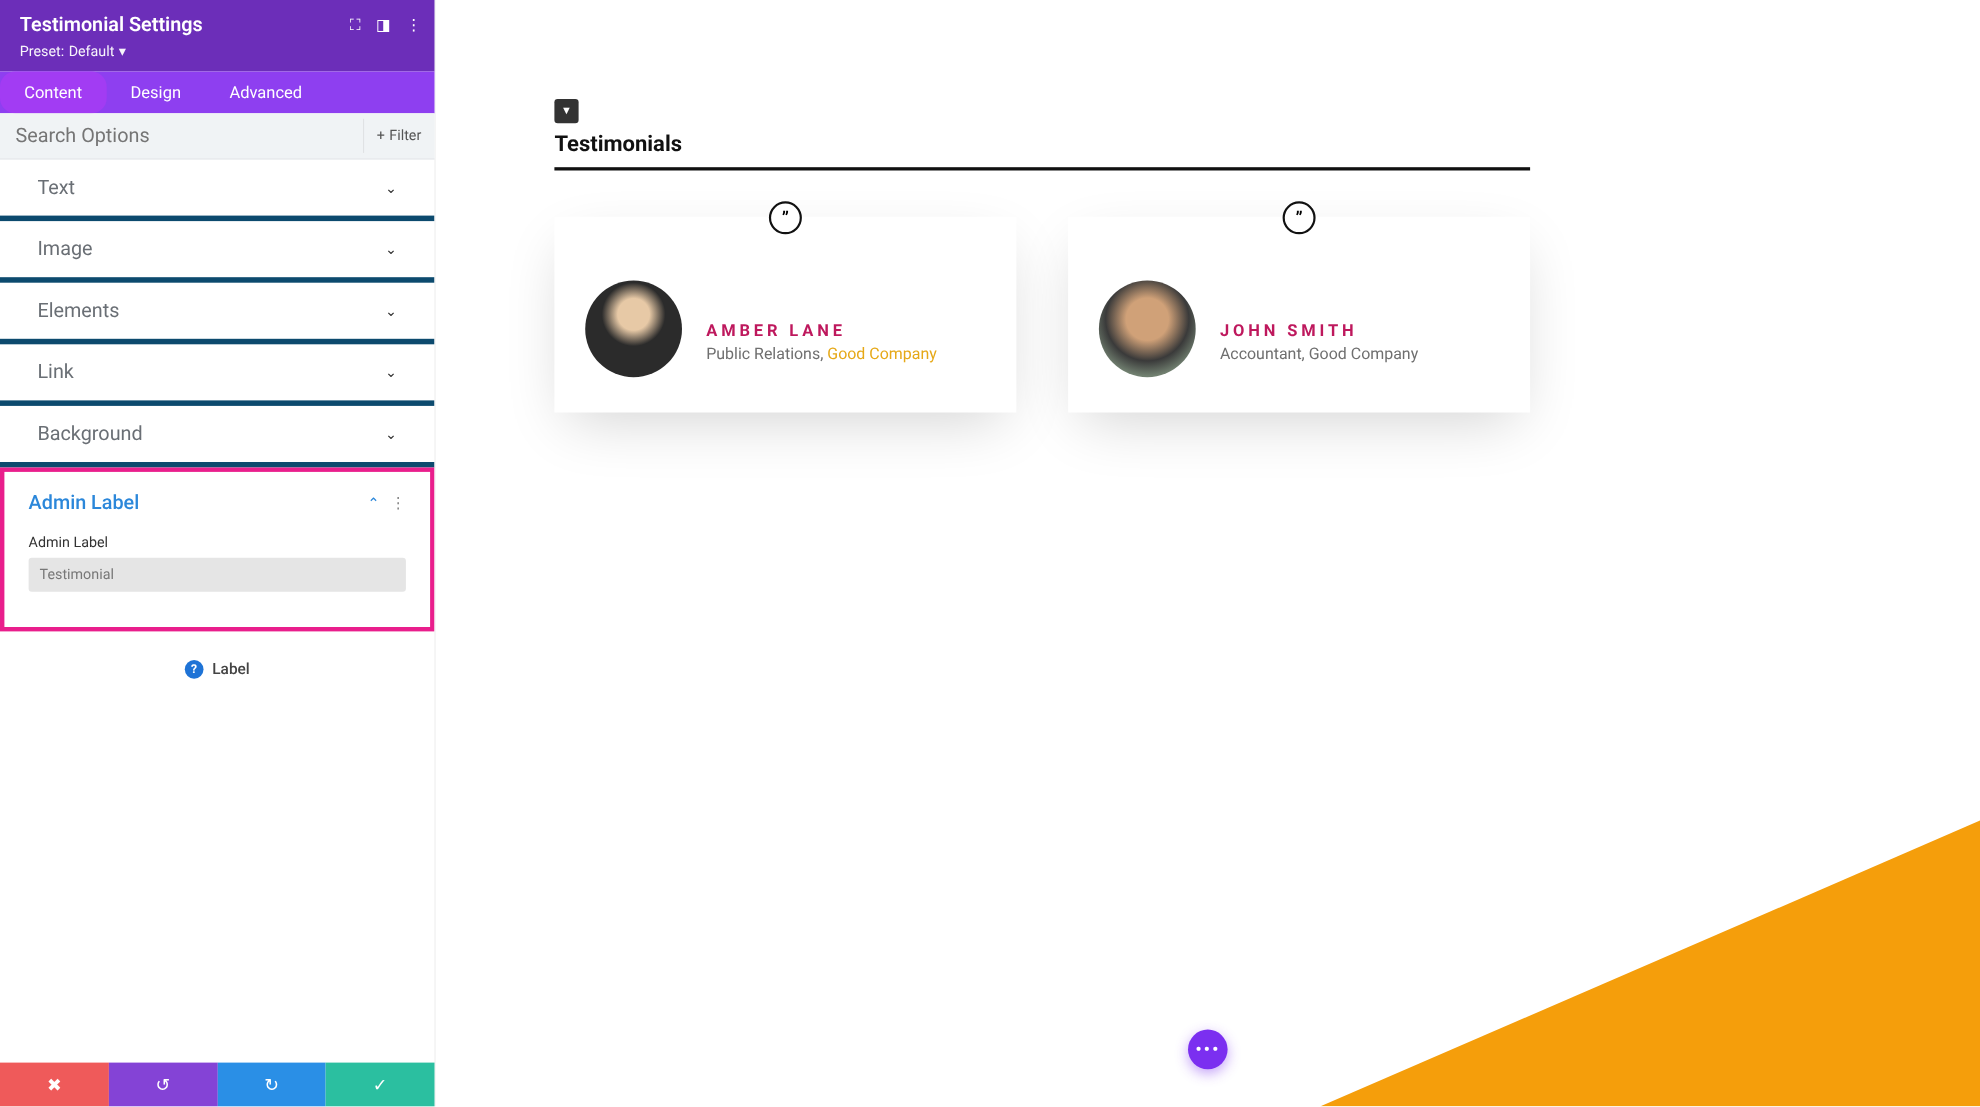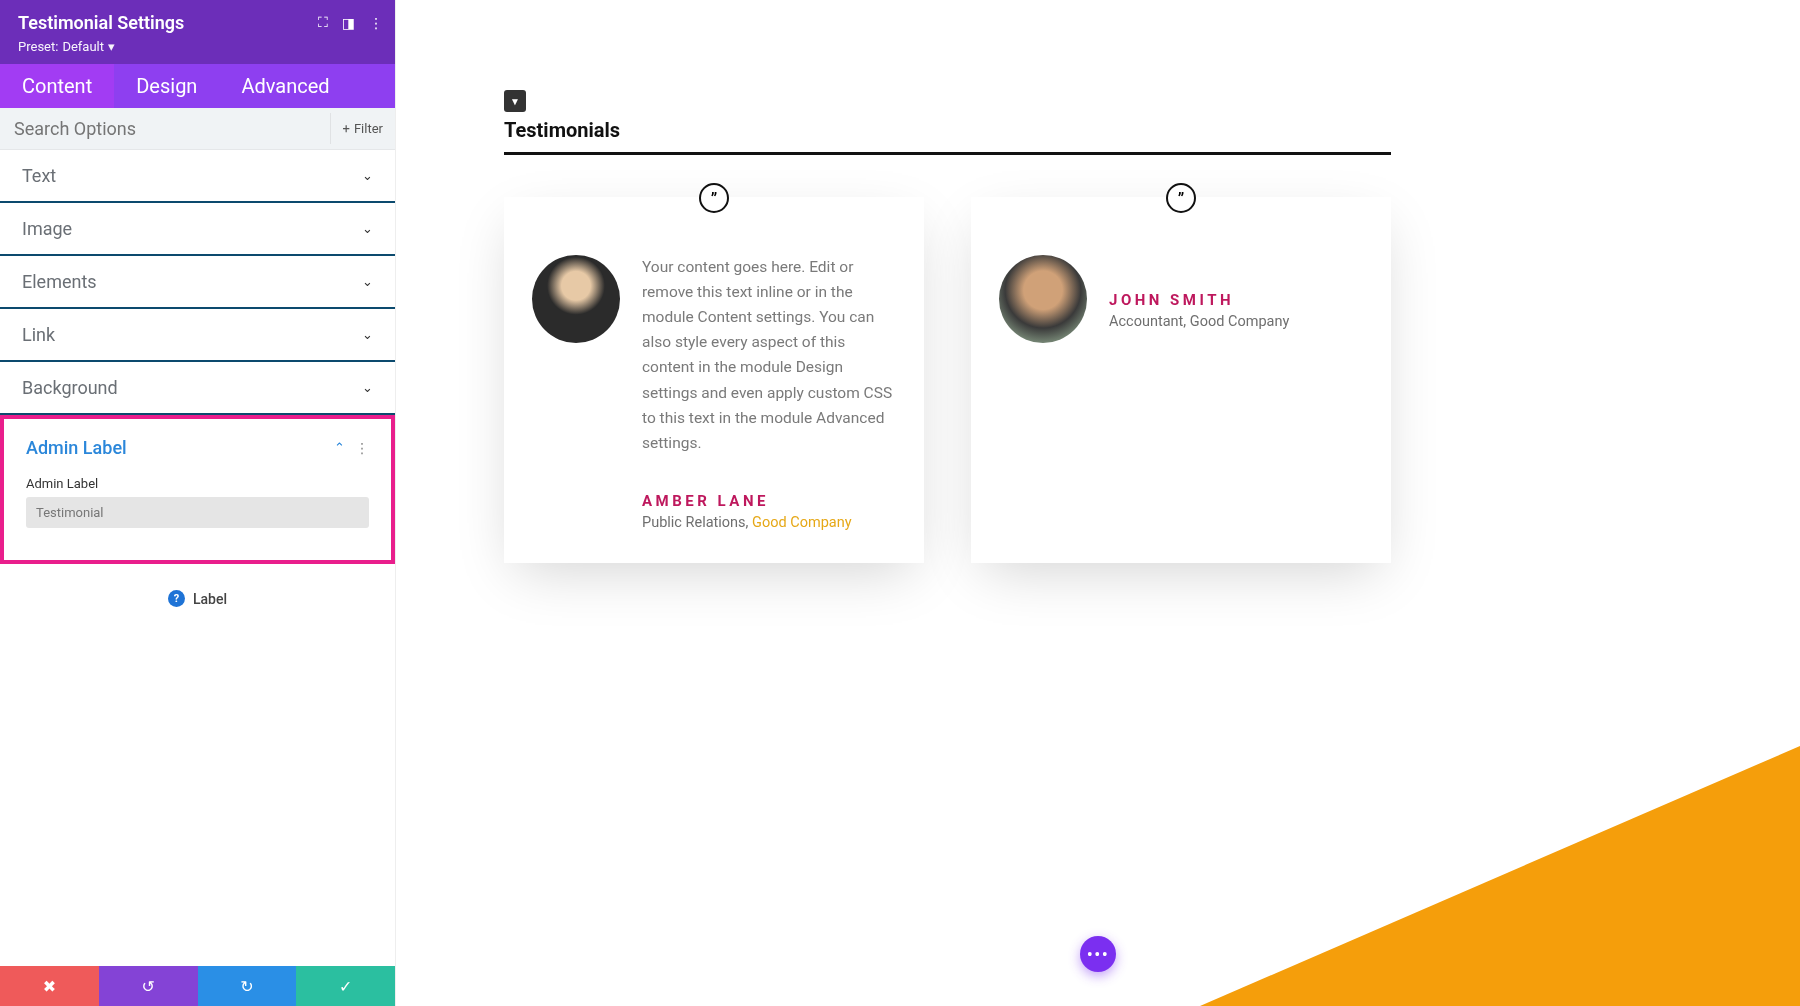--- a/index.html
+++ b/index.html
@@ -8,29 +8,29 @@
 
 .sidebar { width: 396px; height: 100%; display: flex; flex-direction: column; background: #fff; border-right: 1px solid #eee; position: relative; }
 
 .sidebar-header { background: #6c2eb9; color: #fff; padding: 12px 18px 10px; }
 .sidebar-title { font-size: 18px; font-weight: 600; }
 .sidebar-header-icons { position: absolute; top: 14px; right: 12px; display: flex; gap: 14px; }
 .sidebar-header-icons span { font-size: 14px; cursor: pointer; display: inline-flex; align-items: center; }
 .preset-row { font-size: 13px; margin-top: 6px; display: flex; align-items: flex-end; gap: 4px; opacity: 0.95; }
 
 .tabs { display: flex; background: #8e3ff0; }
-.tab { flex: 0 0 auto; padding: 10px 22px; color: #fff; font-size: 20px; cursor: pointer; }
+.tab { flex: 0 0 auto; padding: 10px 22px; color: #fff; font-size: 15px; cursor: pointer; border-radius: 14px; }
 .tab.active { background: #a23cf3; }
 
 .search-row { display: flex; align-items: center; background: #f0f3f5; border-bottom: 1px solid #e5e7e9; }
 .search-input { flex: 1; border: none; background: transparent; padding: 10px 14px; font-size: 18px; color: #888; outline: none; }
 .filter-btn { display: flex; align-items: center; gap: 4px; padding: 8px 12px; font-size: 13px; color: #555; border-left: 1px solid #e0e2e4; cursor: pointer; }
 
 .sections { flex: 1; overflow-y: auto; }
-.section-row { display: flex; justify-content: space-between; align-items: center; padding: 15px 22px; border-bottom: 2px solid #0c4a6e; cursor: pointer; }
+.section-row { display: flex; justify-content: space-between; align-items: center; padding: 15px 34px; border-bottom: 5px solid #0c4a6e; cursor: pointer; }
 .section-row span.label { font-size: 18px; color: #6a6f75; font-weight: 400; }
 .section-row .chev { color: #333; font-size: 13px; }
 
 
 .admin-block { border: 4px solid #e91e8c; margin: 0; padding-bottom: 32px; }
 .admin-block .section-row { border-bottom: none; padding: 18px 22px 8px; }
 .admin-block .section-row span.label { color: #2b87da; font-weight: 500; }
 .admin-block .section-row .right-icons { display: flex; align-items: center; gap: 10px; }
 .admin-block .field-label { font-size: 13px; color: #333; padding: 10px 22px 6px; }
 .admin-block .field-input { margin: 0 22px; background: #e5e5e5; border: none; padding: 8px 10px; font-size: 13px; color: #777; width: calc(100% - 44px); border-radius: 3px; outline: none; }
@@ -155,21 +155,20 @@
 
   <div class="section-dropdown">▼</div>
   <div class="section-title">Testimonials</div>
 
   <div class="cards">
     <div class="card">
       <div class="quote-icon">”</div>
       <div class="card-inner">
         <div class="avatar av1"></div>
         <div class="card-body">
-          <div class="card-text">Your content goes here. Edit or remove this text inline or in the module Content settings. You can also style every aspect of this content in the module Design settings and even apply custom CSS to this text in the module Advanced settings.</div>
           <div class="card-name">AMBER LANE</div>
           <div class="card-meta">
             <span>Public Relations,</span>
             <a href="#">Good Company</a>
           </div>
         </div>
       </div>
     </div>
 
     <div class="card">

